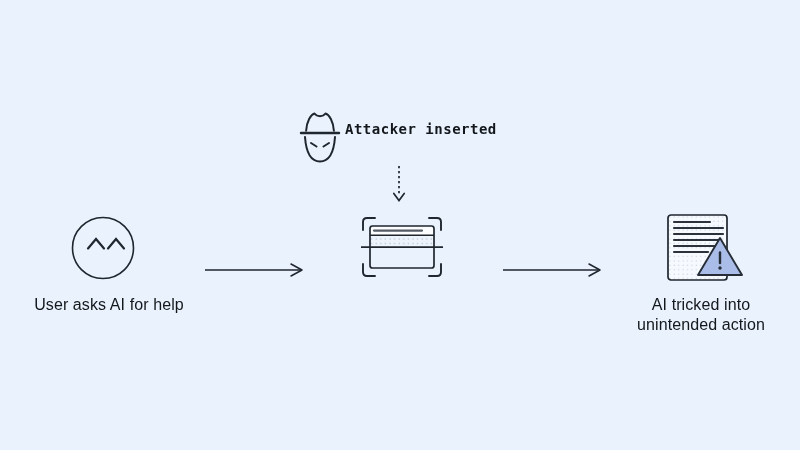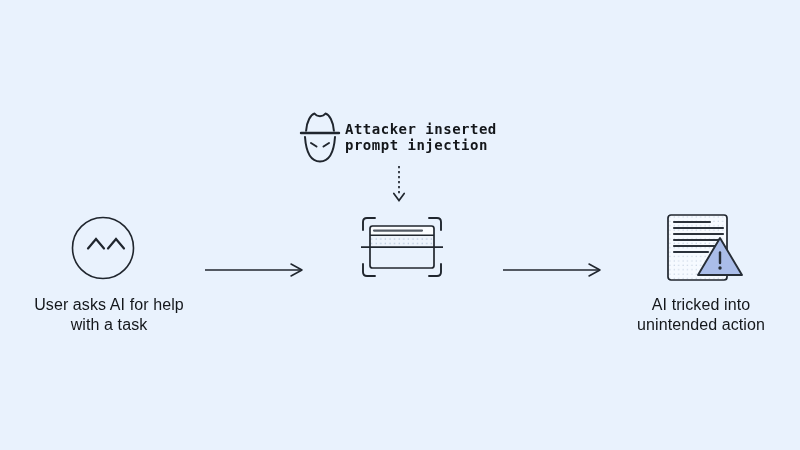--- a/index.html
+++ b/index.html
@@ -34,21 +34,20 @@
   <svg class="abs" style="left:297px;top:109px;" width="46" height="58" viewBox="0 0 46 58">
     <path class="ln" stroke-width="2" stroke-linejoin="round" d="M 9,22.5 C 9.5,12 14,5.5 17.5,4.5 C 20,8 26,8 28.5,4.5 C 32,5.5 36.5,12 37,22.5"></path>
     <line class="ln" stroke-width="2.4" stroke-linecap="round" x1="4" y1="24" x2="42" y2="24"></line>
     <path class="ln" stroke-width="2" stroke-linecap="round" d="M 8,28 C 9,42 13,52.5 23,52.5 C 33,52.5 37,42 38,28"></path>
     <line class="ln" stroke-width="2" stroke-linecap="round" x1="14" y1="34" x2="19.5" y2="37.5"></line>
     <line class="ln" stroke-width="2" stroke-linecap="round" x1="32" y1="34" x2="26.5" y2="37.5"></line>
   </svg>
 
   <div class="attacker-label">
     <span>Attacker inserted</span>
-    <span>prompt injection</span>
   </div>
 
   <svg class="abs" style="left:391px;top:164px;" width="16" height="40" viewBox="0 0 16 40">
     <line class="ln" stroke-width="1.7" stroke-dasharray="2.2,2.8" x1="8" y1="2" x2="8" y2="30"></line>
     <polyline class="ln" stroke-width="1.7" stroke-linecap="round" points="2.8,29.5 8,36.5 13.2,29.5"></polyline>
   </svg>
 
   <svg class="abs" style="left:70px;top:214px;" width="68" height="68" viewBox="0 0 68 68">
     <circle class="ln" stroke-width="1.6" cx="33" cy="34" r="30.5"></circle>
     <polyline class="ln" stroke-width="2.2" stroke-linecap="round" points="18,34.5 26,25 34,34.5"></polyline>
@@ -107,20 +106,19 @@
     </g>
     <g>
       <path d="M 60,31 L 82,68 L 38,68 Z" fill="var(--warning-triangle-fill,#aabde9)" stroke="var(--warning-triangle-stroke,#262d36)" stroke-width="1.9" stroke-linejoin="round"></path>
       <line x1="60" y1="45.5" x2="60" y2="56" stroke="var(--warning-triangle-stroke,#262d36)" stroke-width="2.4" stroke-linecap="round"></line>
       <circle cx="60" cy="61" r="1.7" fill="var(--warning-triangle-stroke,#262d36)"></circle>
     </g>
   </svg>
 
   <div class="step-label" style="left:0px;top:295px;">
     <span>User asks AI for help</span>
-    <span>with a task</span>
   </div>
   <div class="step-label" style="left:592px;top:295px;">
     <span>AI tricked into</span>
     <span>unintended action</span>
   </div>
 
 </div>
 
 </body></html>

